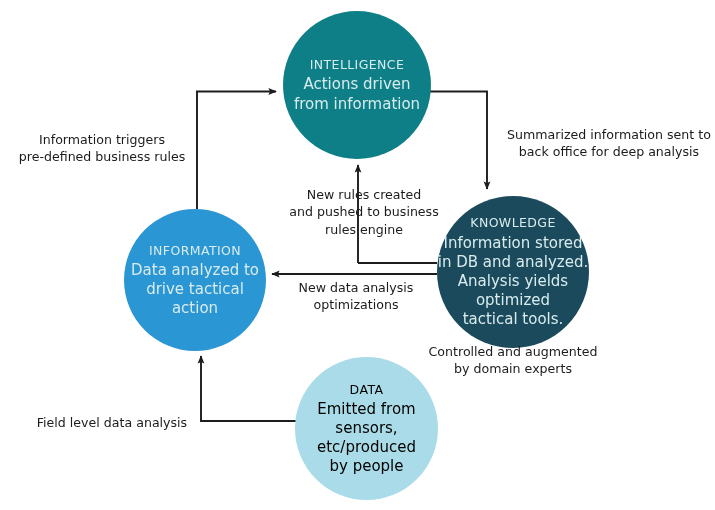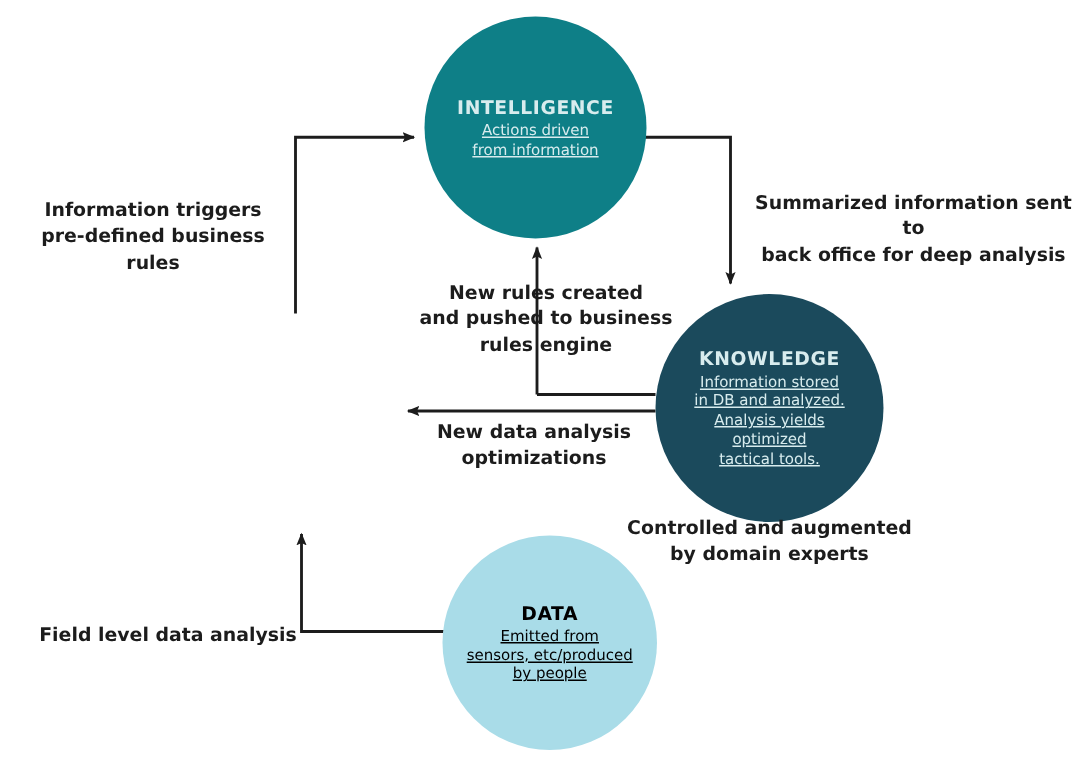--- a/index.html
+++ b/index.html
@@ -34,31 +34,30 @@
     border-radius: 50%;
     display: flex;
     flex-direction: column;
     align-items: center;
     justify-content: center;
     text-align: center;
     box-sizing: border-box;
     z-index: 2;
   }
   .node .node-title {
-    font-weight: bold;
+    font-weight: normal;
     font-size: 12.5px;
     letter-spacing: 0.4px;
     line-height: 1.45;
     margin-bottom: 1px;
   }
   .node .node-desc {
-    font-size: 10px;
+    font-size: 15px;
     line-height: 1.28;
     white-space: pre-line;
-    text-decoration: underline;
   }
   .node-light .node-title,
   .node-light .node-desc { color: #d8ecee; }
   .node-dark-text .node-title,
   .node-dark-text .node-desc { color: #000000; }
 
   #node-intelligence {
     left: 283px; top: 11px;
     width: 148px; height: 148px;
     background: #0e7f87;
@@ -76,21 +75,21 @@
   #node-data {
     left: 295px; top: 357px;
     width: 143px; height: 143px;
     background: #a9dce8;
   }
 
   .edge-label {
     position: absolute;
     font-size: 12.6px;
     line-height: 1.38;
-    font-weight: bold;
+    font-weight: normal;
     color: #1c1c1c;
     text-align: center;
     white-space: pre-line;
     z-index: 3;
   }
   #label-info-triggers { left: 12px; top: 131px; width: 180px; }
   #label-summarized   { left: 498px; top: 126px; width: 222px; }
   #label-new-rules    { left: 278px; top: 186px; width: 172px; }
   #label-new-data     { left: 273px; top: 279px; width: 166px; }
   #label-controlled   { left: 409px; top: 343px; width: 208px; }
@@ -128,20 +127,25 @@
 
   <div class="node node-light" id="node-knowledge">
     <div class="node-title">KNOWLEDGE</div>
     <div class="node-desc">Information stored
 in DB and analyzed.
 Analysis yields
 optimized
 tactical tools.</div>
   </div>
 
+  <div class="node node-light" id="node-information">
+    <div class="node-title">INFORMATION</div>
+    <div class="node-desc">Data analyzed to
+drive tactical action</div>
+  </div>
 
   <div class="node node-dark-text" id="node-data">
     <div class="node-title">DATA</div>
     <div class="node-desc">Emitted from
 sensors, etc/produced
 by people</div>
   </div>
 
   <div class="edge-label" id="label-info-triggers">Information triggers
 pre-defined business rules</div>

